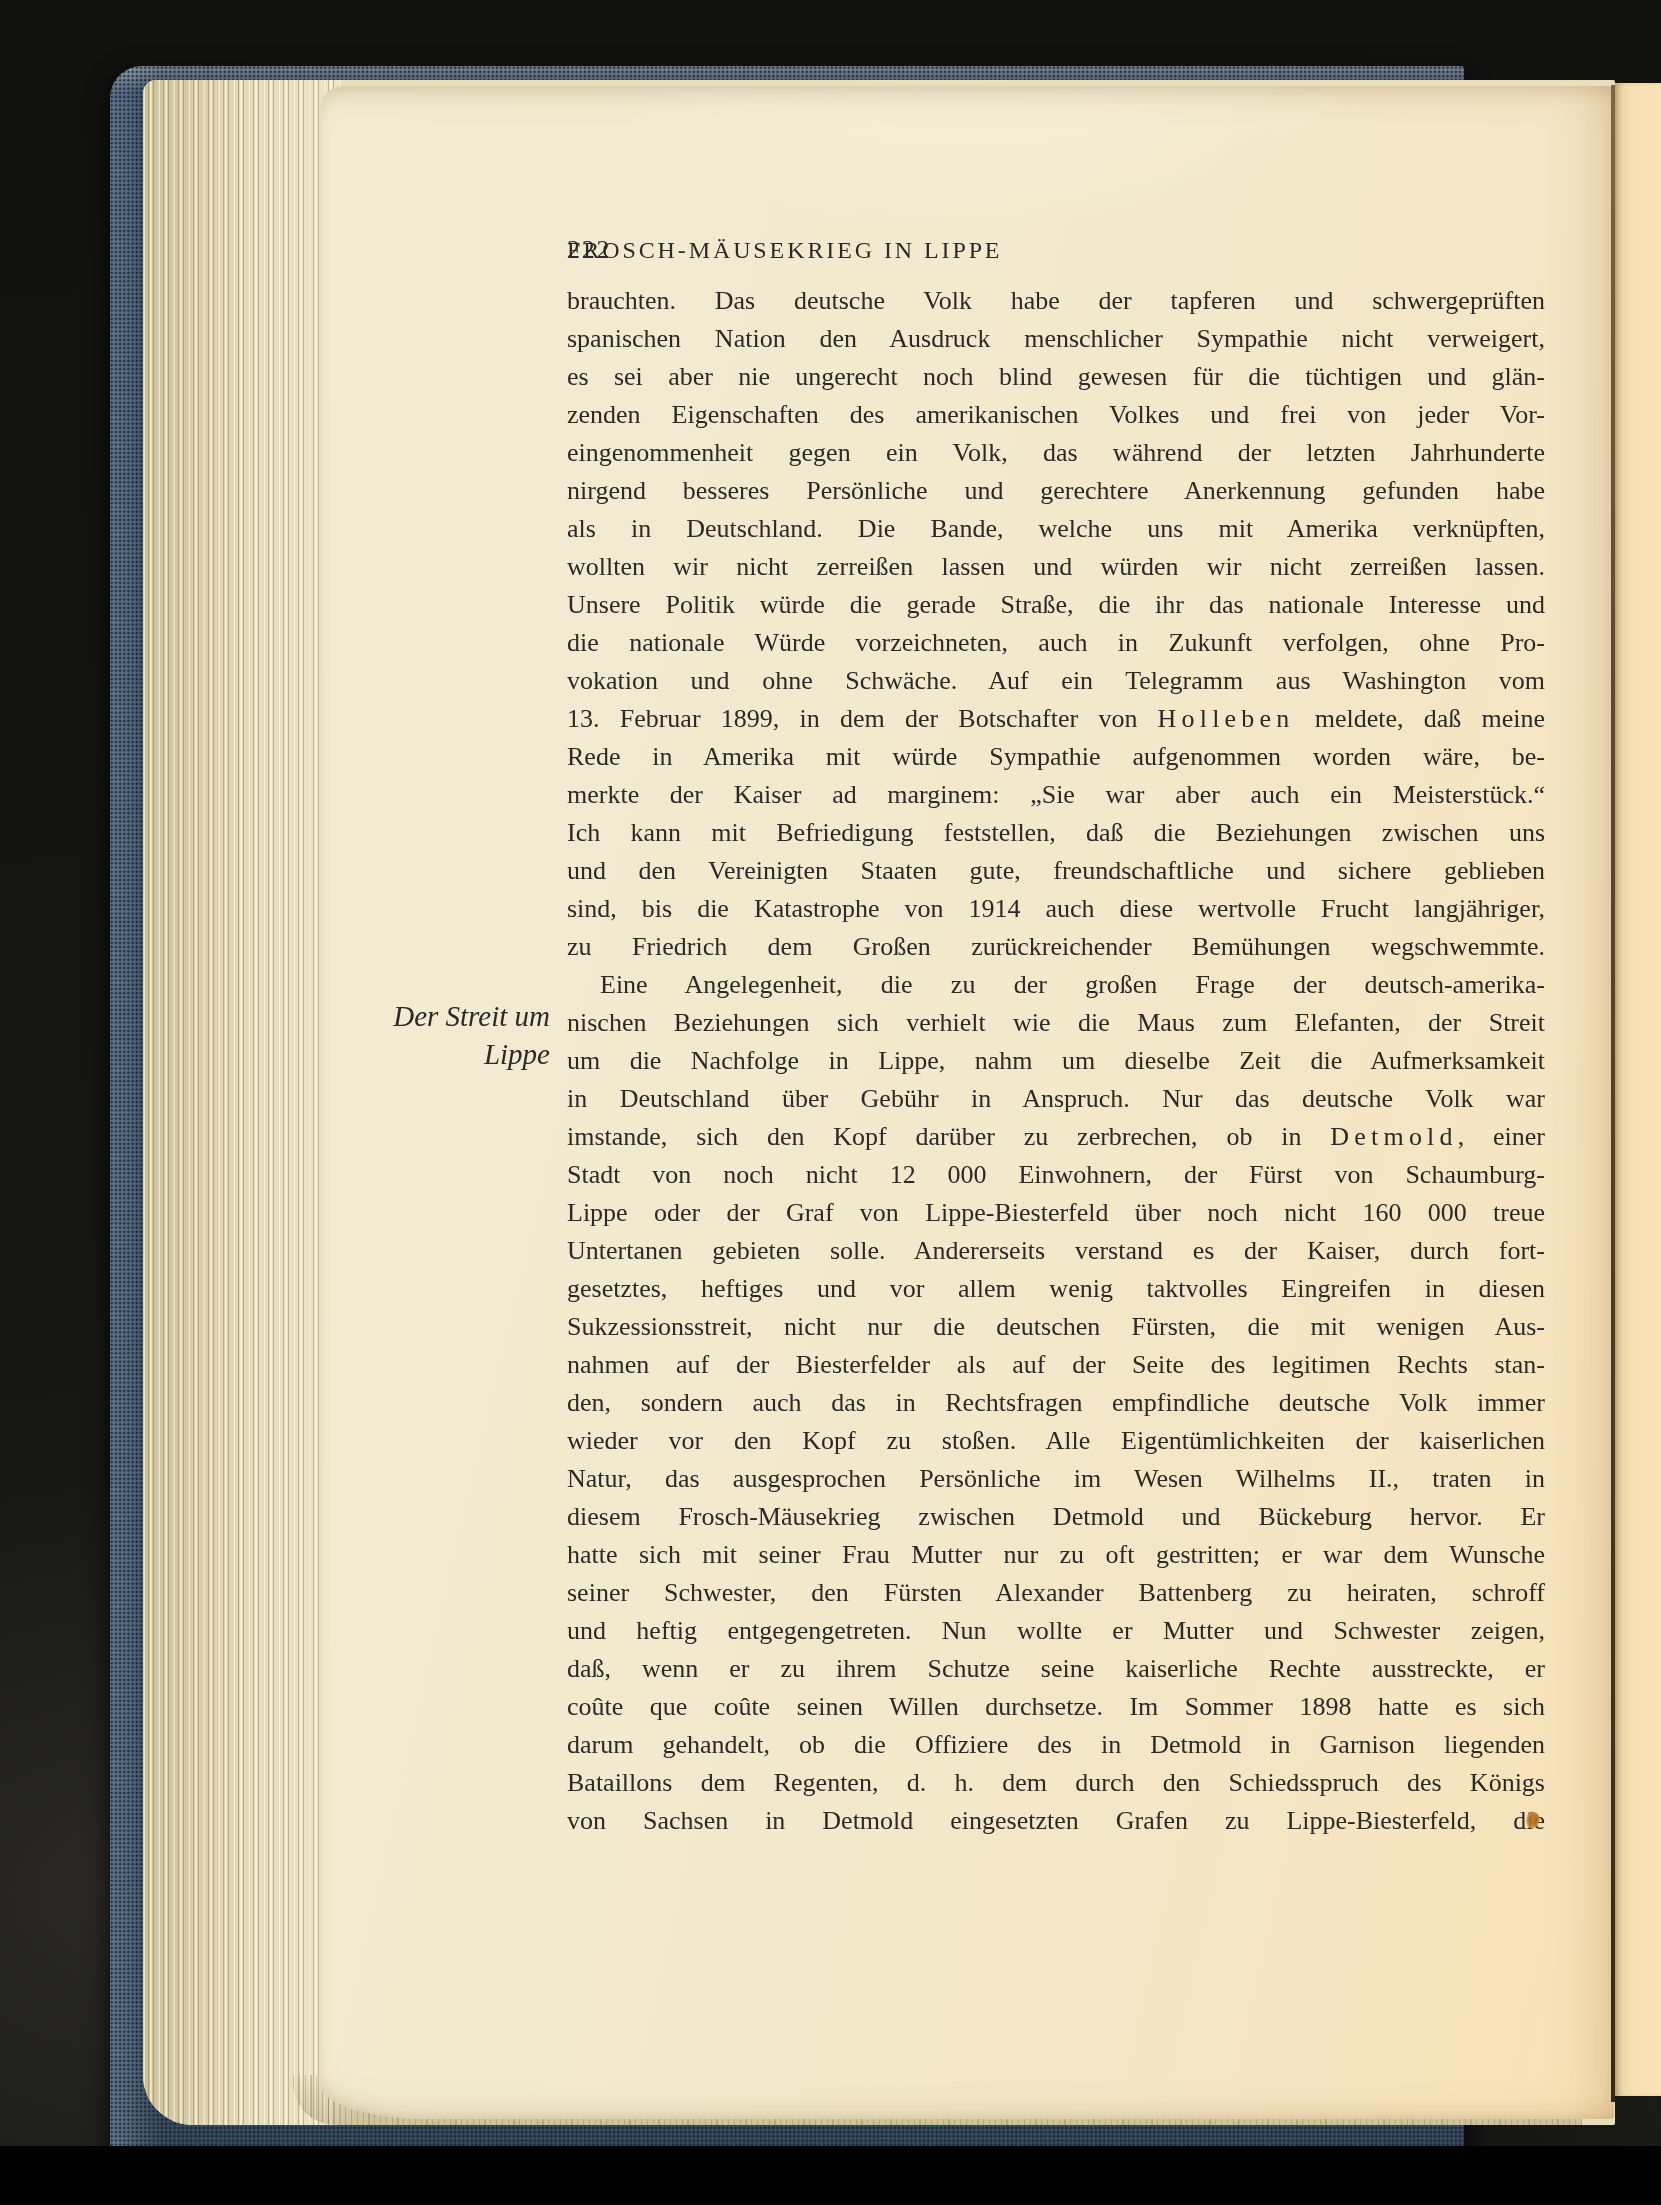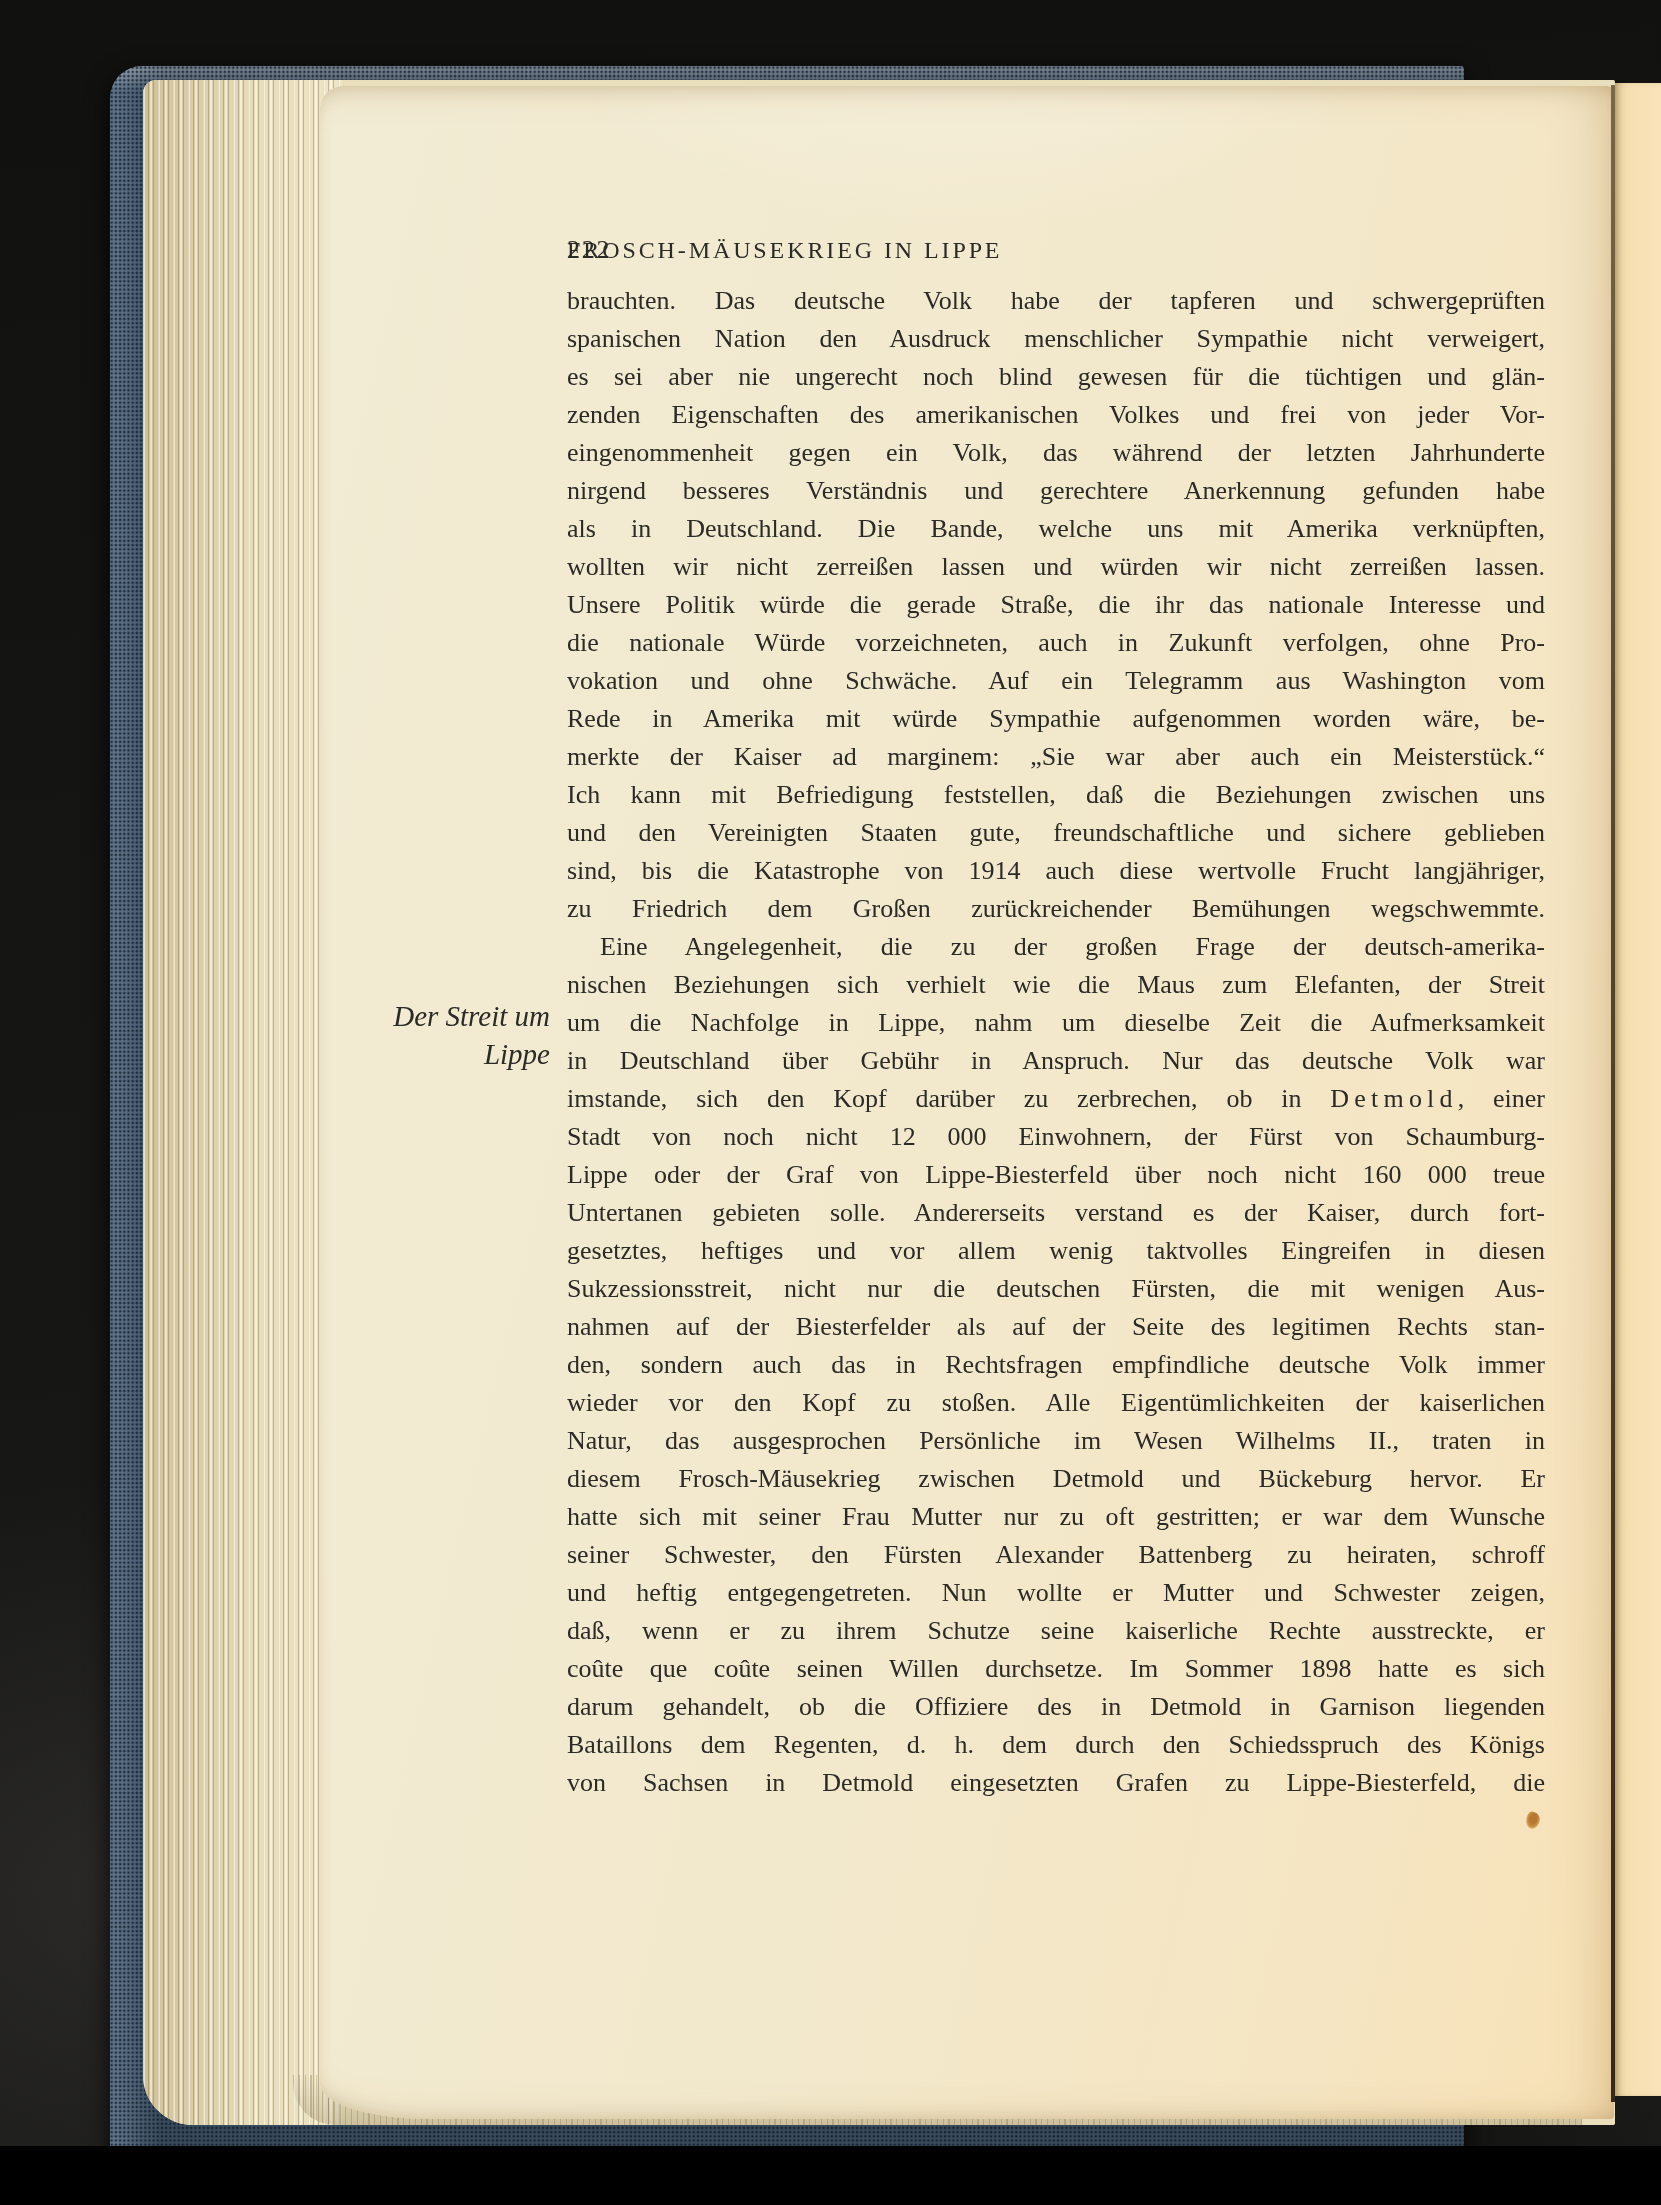--- a/index.html
+++ b/index.html
@@ -129,26 +129,27 @@
     <div id="page-header">
       <span id="page-number">222</span>
       <div id="running-head">FROSCH-MÄUSEKRIEG IN LIPPE</div>
     </div>
     <div id="paragraph-1" class="body-text">
         <div class="line">brauchten. Das deutsche Volk habe der tapferen und schwergeprüften</div>
         <div class="line">spanischen Nation den Ausdruck menschlicher Sympathie nicht verweigert,</div>
         <div class="line">es sei aber nie ungerecht noch blind gewesen für die tüchtigen und glän-</div>
         <div class="line">zenden Eigenschaften des amerikanischen Volkes und frei von jeder Vor-</div>
         <div class="line">eingenommenheit gegen ein Volk, das während der letzten Jahrhunderte</div>
-        <div class="line">nirgend besseres Verständnis und gerechtere Anerkennung gefunden habe</div>
+        <div class="line">nirgend besseres Persönliche und gerechtere Anerkennung gefunden habe</div>
         <div class="line">als in Deutschland. Die Bande, welche uns mit Amerika verknüpften,</div>
         <div class="line">wollten wir nicht zerreißen lassen und würden wir nicht zerreißen lassen.</div>
         <div class="line">Unsere Politik würde die gerade Straße, die ihr das nationale Interesse und</div>
         <div class="line">die nationale Würde vorzeichneten, auch in Zukunft verfolgen, ohne Pro-</div>
         <div class="line">vokation und ohne Schwäche. Auf ein Telegramm aus Washington vom</div>
+        <div class="line">13. Februar 1899, in dem der Botschafter von <span class="sperr">Holleben</span> meldete, daß meine</div>
         <div class="line">Rede in Amerika mit würde Sympathie aufgenommen worden wäre, be-</div>
         <div class="line">merkte der Kaiser ad marginem: „Sie war aber auch ein Meisterstück.“</div>
         <div class="line">Ich kann mit Befriedigung feststellen, daß die Beziehungen zwischen uns</div>
         <div class="line">und den Vereinigten Staaten gute, freundschaftliche und sichere geblieben</div>
         <div class="line">sind, bis die Katastrophe von 1914 auch diese wertvolle Frucht langjähriger,</div>
         <div class="line">zu Friedrich dem Großen zurückreichender Bemühungen wegschwemmte.</div>
       </div>
     <div id="paragraph-2" class="body-text">
         <div class="line">Eine Angelegenheit, die zu der großen Frage der deutsch-amerika-</div>
         <div class="line">nischen Beziehungen sich verhielt wie die Maus zum Elefanten, der Streit</div>

